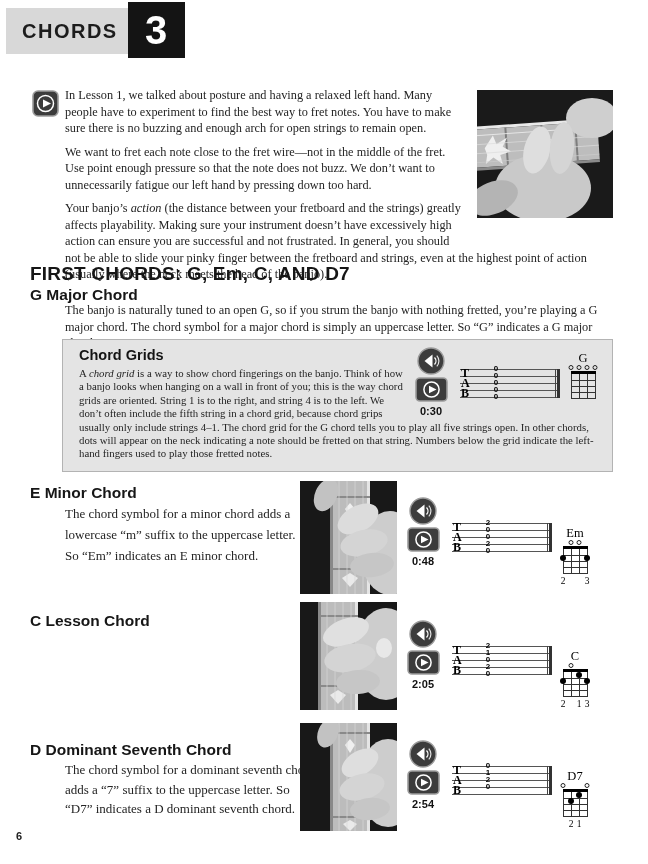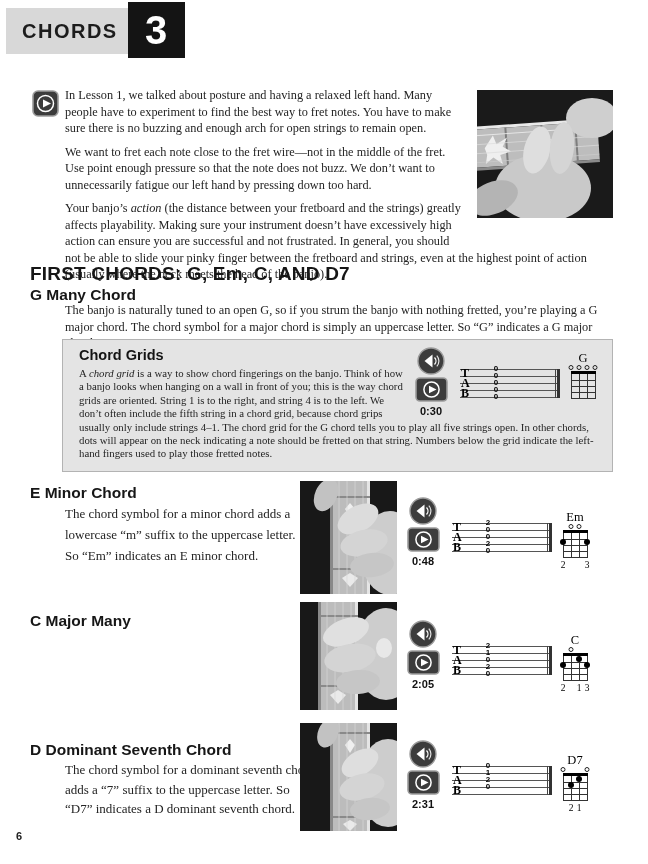--- a/index.html
+++ b/index.html
@@ -56,21 +56,21 @@
   .grid-hline{position:absolute;left:0;width:25px;height:1px;background:#333;}
   .grid-dot{position:absolute;width:6px;height:6px;border-radius:50%;background:#000;transform:translate(-50%,-50%);}
   .grid-fingers{position:relative;width:25px;height:11px;margin-top:2px;}
   .grid-fingers span{position:absolute;top:0;transform:translateX(-50%);font:400 9.5px "Liberation Serif",serif;color:#000;}
 
   
   .side-body{position:absolute;left:65px;font-size:13px;line-height:21px;}
   .photo-side{position:absolute;left:300px;width:97px;line-height:0;}
   .chord-row{position:absolute;left:404px;display:flex;align-items:flex-start;}
   .chord-row .tab{margin:26px 6px 0 10px;}
-  .chord-row .chord-grid{margin-top:13px;justify-content:flex-end;}
+  .chord-row .chord-grid{margin-top:29px;justify-content:flex-end;}
 
   .page-number{position:absolute;left:16px;top:830px;font:700 11px "Liberation Sans",sans-serif;color:#222;}
 </style>
 </head>
 <body>
 
 <div class="page">
 
   <header class="lesson-header">
     <div class="lesson-label-box">
@@ -113,21 +113,21 @@
         <ellipse cx="85" cy="58" rx="12" ry="26" transform="rotate(6 85 58)" fill="#d5d5d5"></ellipse>
         <ellipse cx="16" cy="108" rx="26" ry="16" transform="rotate(-22 16 108)" fill="#b4b4b4"></ellipse>
       </svg>
     </figure>
     <p>In Lesson 1, we talked about posture and having a relaxed left hand. Many people have to experiment to find the best way to fret notes. You have to make sure there is no buzzing and enough arch for open strings to remain open.</p>
     <p>We want to fret each note close to the fret wire—not in the middle of the fret. Use point enough pressure so that the note does not buzz. We don’t want to unnecessarily fatigue our left hand by pressing down too hard.</p>
     <p><span>Your banjo’s </span><em>action</em><span> (the distance between your fretboard and the strings) greatly affects playability. Making sure your instrument doesn’t have excessively high action can ensure you are successful and not frustrated. In general, you should not be able to slide your pinky finger between the fretboard and strings, even at the highest point of action (usually where the neck meets the head of the banjo).</span></p>
   </section>
 
   <h1 class="main-heading">FIRST CHORDS: G, Em, C, AND D7</h1>
-  <h2 class="sub-heading" style="top:286px">G Many Chord</h2>
+  <h2 class="sub-heading" style="top:286px">G Major Chord</h2>
   <p class="g-body">The banjo is naturally tuned to an open G, so if you strum the banjo with nothing fretted, you’re playing a G major chord. The chord symbol for a major chord is simply an uppercase letter. So “G” indicates a G major chord.</p>
 
   <aside class="chord-box">
     <div class="box-media">
       <div class="media-col">
         <span class="audio-icon">
           <svg width="28" height="28" viewBox="0 0 28 28">
             <circle cx="14" cy="14" r="13" fill="#3c3c3c" stroke="#9c9c9c" stroke-width="1.4"></circle>
             <polygon points="7.5,14 15.5,7.5 15.5,20.5" fill="#fff"></polygon>
             <path d="M17.5 10.5 a5 5 0 0 1 0 7" fill="none" stroke="#fff" stroke-width="1.3"></path>
@@ -260,21 +260,21 @@
           <i class="grid-dot" style="left: 0.5px; top: 9px;"></i>
           <i class="grid-dot" style="left: 24.5px; top: 9px;"></i>
         </div>
         <div class="grid-fingers">
           <span class="" style="left: 0.5px;">2</span>
           <span class="" style="left: 24.5px;">3</span>
         </div>
       </div>
   </div>
 
-  <h2 class="sub-heading" style="top:612px">C Major Many</h2>
+  <h2 class="sub-heading" style="top:612px">C Lesson Chord</h2>
   <figure class="photo-side" style="top:602px">
     <svg width="97" height="108" viewBox="0 0 97 108" preserveAspectRatio="none">
       <rect width="97" height="108" fill="#181818"></rect>
       <rect x="18" y="0" width="3" height="108" fill="#888"></rect>
       <rect x="21" y="0" width="34" height="108" fill="#bcbcbc"></rect>
       <rect x="55" y="0" width="3" height="108" fill="#e5e5e5"></rect>
       <line x1="21" y1="14" x2="58" y2="14" stroke="#8a8a8a" stroke-width="2"></line>
       <line x1="21" y1="84" x2="58" y2="84" stroke="#8a8a8a" stroke-width="2"></line>
       <path d="M38 20 l5 6 l-5 8 l-5 -8 z" fill="#efefef"></path>
       <path d="M38 88 l8 5 l-8 9 l-8 -9 z" fill="#eaeaea"></path>
@@ -383,21 +383,21 @@
           <path d="M19.8 8.6 a8 8 0 0 1 0 10.8" fill="none" stroke="#fff" stroke-width="1.2" opacity="0.85"></path>
         </svg>
       </span>
       <span class="video-icon">
         <svg width="33" height="25" viewBox="0 0 33 25">
           <rect x="1" y="1" width="31" height="23" rx="4" fill="#3c3c3c" stroke="#9c9c9c" stroke-width="1.6"></rect>
           <circle cx="16.5" cy="12.5" r="7.6" fill="none" stroke="#fff" stroke-width="1.5"></circle>
           <polygon points="14,8.8 21.5,12.5 14,16.2" fill="#fff"></polygon>
         </svg>
       </span>
-      <span class="time">2:31</span>
+      <span class="time">2:54</span>
     </div>
     <div class="tab">
         <i class="tab-line" style="top: 0px;"></i>
         <i class="tab-line" style="top: 7px;"></i>
         <i class="tab-line" style="top: 14px;"></i>
         <i class="tab-line" style="top: 21px;"></i>
         <i class="tab-line" style="top: 28px;"></i>
         <span class="tab-letter" style="top: 4px;">T</span>
         <span class="tab-letter" style="top: 14px;">A</span>
         <span class="tab-letter" style="top: 24px;">B</span>

